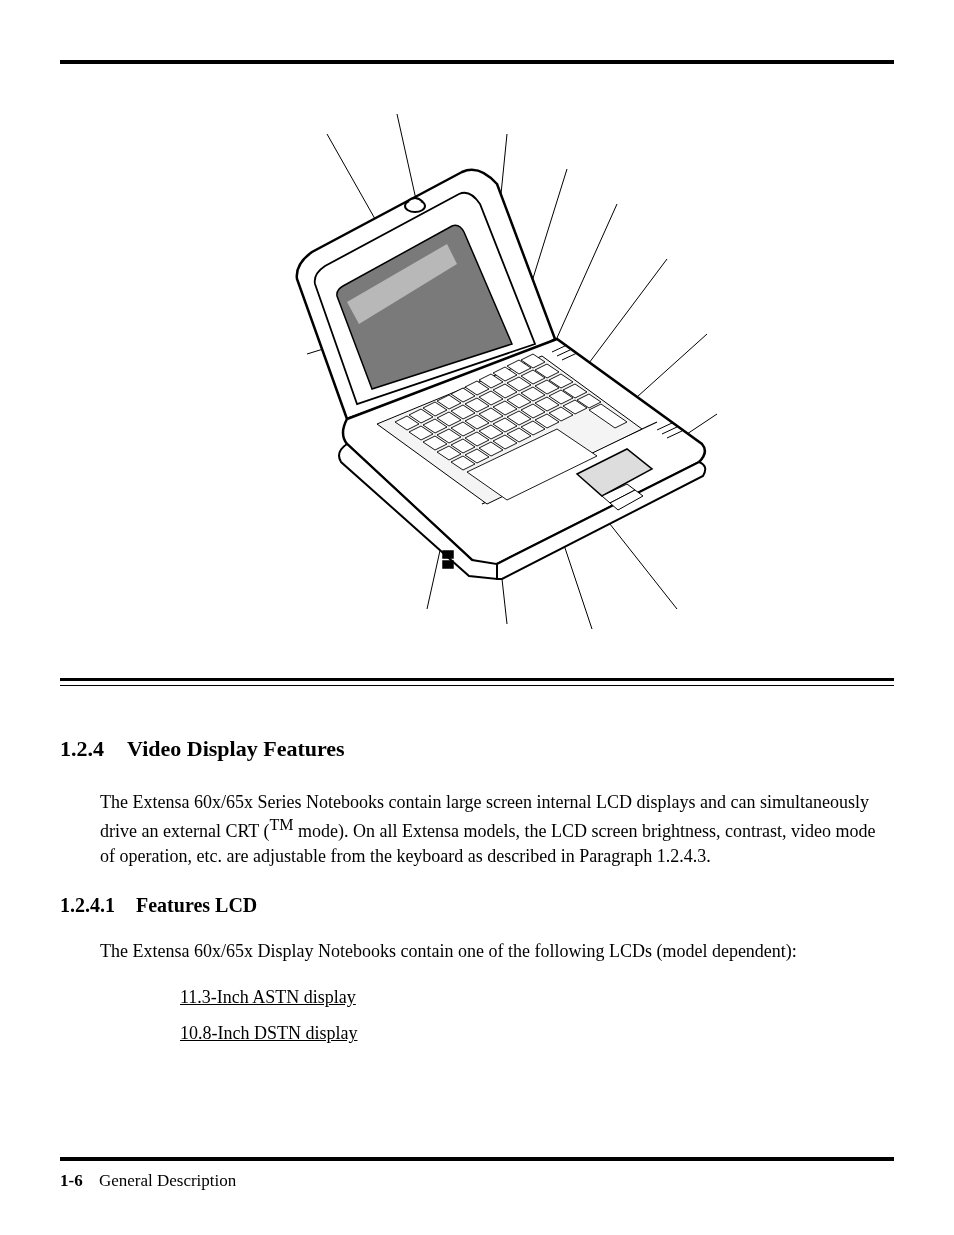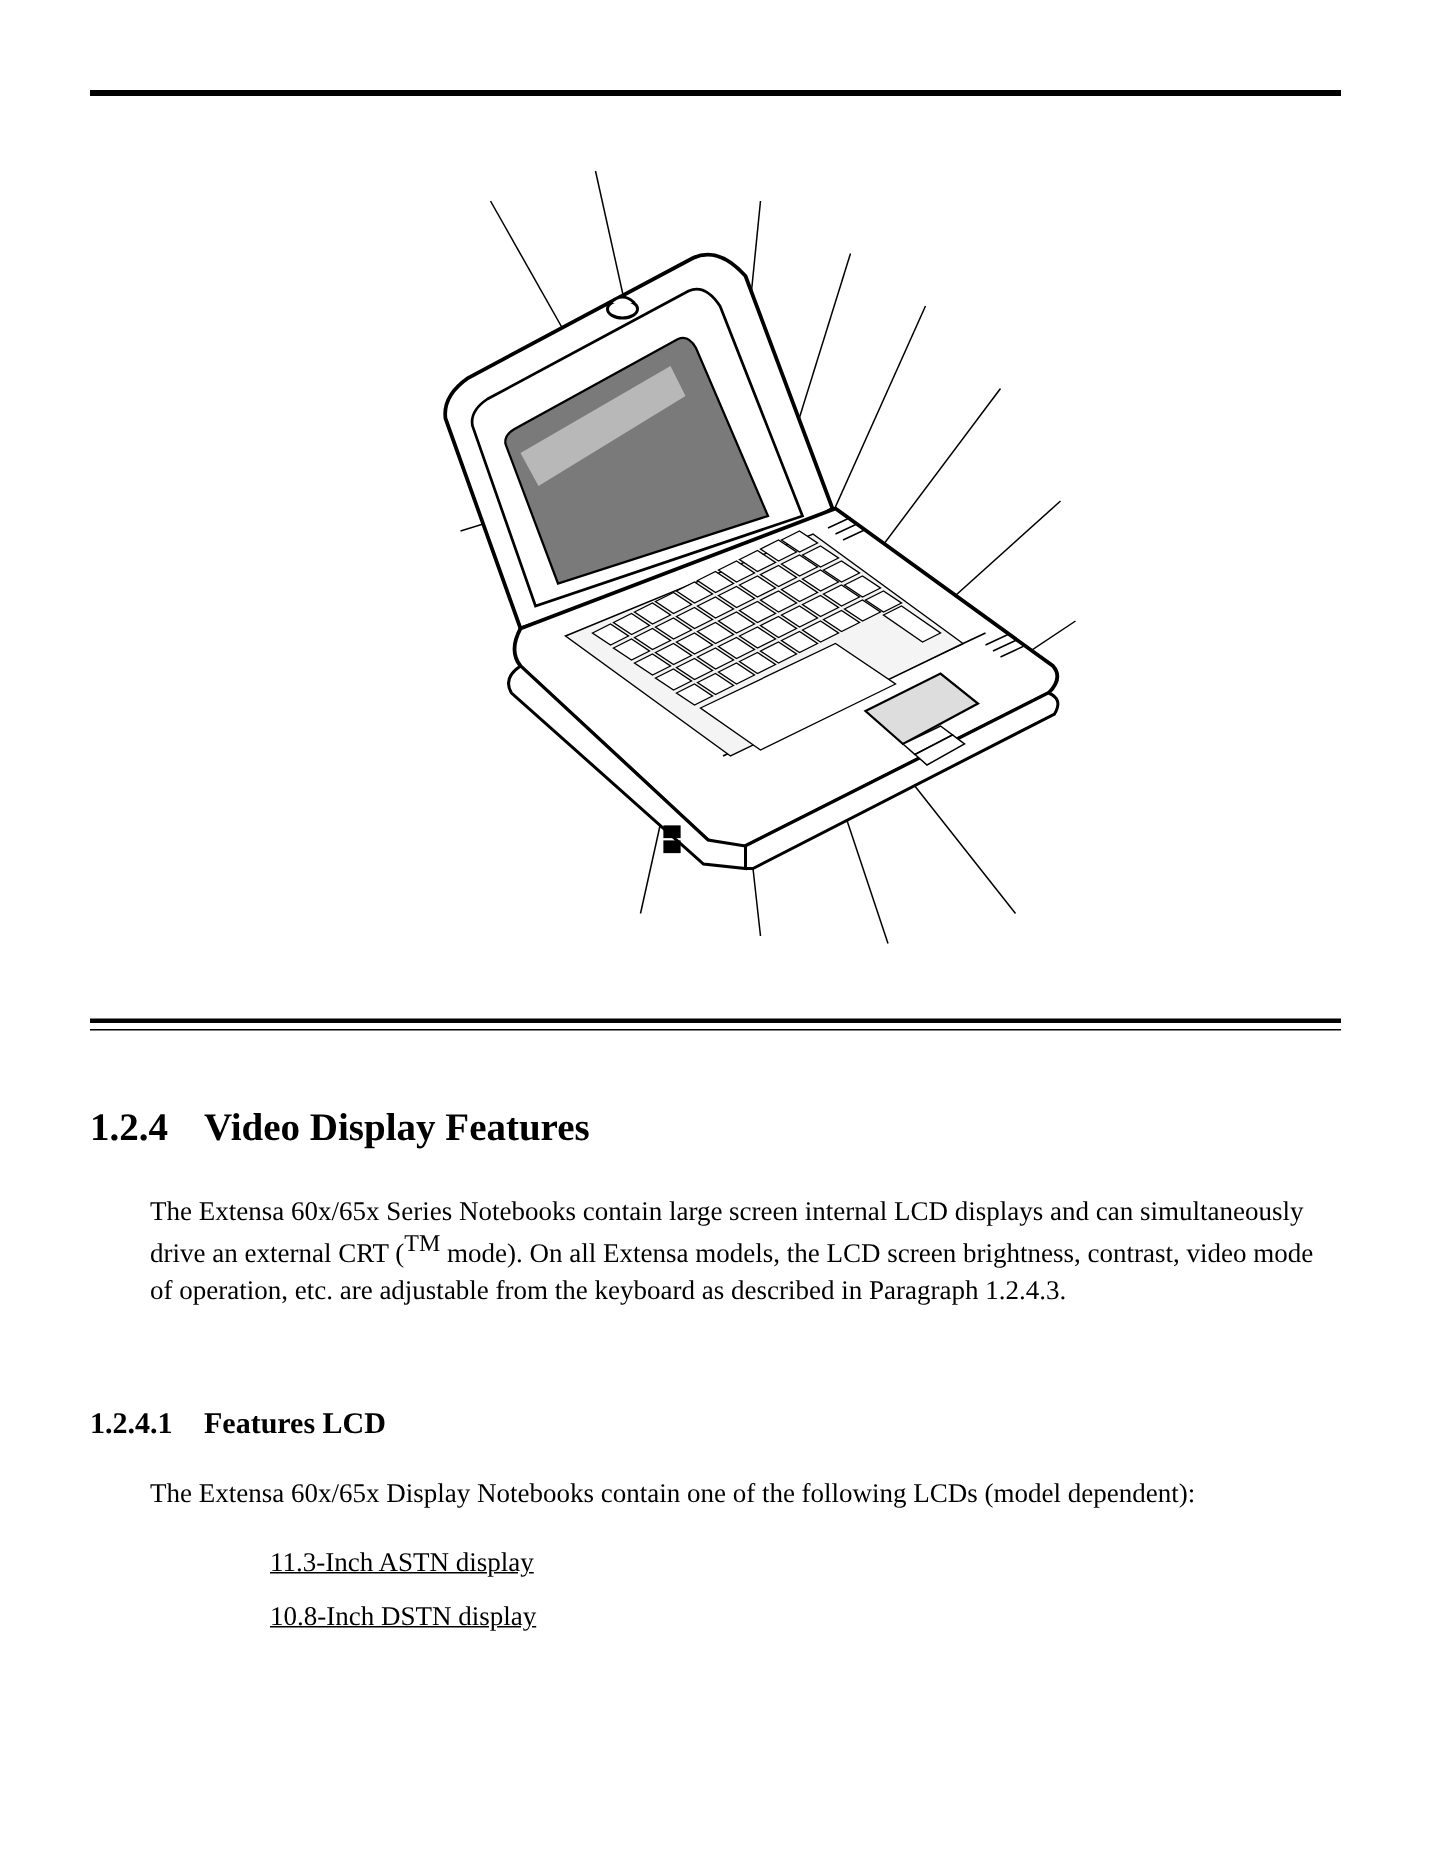--- a/index.html
+++ b/index.html
@@ -31,21 +31,21 @@
     display: inline-block;
   }
   .double-rule {
     border-top: 3px solid #000;
     border-bottom: 1px solid #000;
     height: 4px;
     margin: 10px 0 50px 0;
   }
   h2.section-heading {
     font-weight: bold;
-    font-size: 26px;
+    font-size: 22px;
     margin: 0 0 28px 0;
   }
   h2.section-heading .num {
     display: inline-block;
     margin-right: 18px;
   }
   .body-text {
     font-size: 18px;
     line-height: 1.35;
     margin: 0 0 22px 0;
@@ -56,21 +56,20 @@
     vertical-align: super;
   }
   h3.subheading {
     font-weight: bold;
     font-size: 20px;
     margin: 26px 0 22px 0;
   }
   h3.subheading .num {
     display: inline-block;
     margin-right: 16px;
-    margin-top: 40px;
   }
   ul.display-list {
     list-style: none;
     padding: 0 0 0 120px;
     margin: 0;
     text-decoration: underline;
   }
   ul.display-list li {
     font-size: 18px;
     line-height: 1.35;
@@ -246,14 +245,21 @@
     <span>Features LCD</span>
   </h3>
 
   <p class="body-text">The Extensa 60x/65x Display Notebooks contain one of the following LCDs (model dependent):</p>
 
   <ul class="display-list">
     <li>11.3-Inch ASTN display</li>
     <li>10.8-Inch DSTN display</li>
   </ul>
 
+  <div class="footer">
+    <hr class="footer-rule">
+    <div class="footer-text">
+      <span class="pn">1-6</span>
+      <span>General Description</span>
+    </div>
+  </div>
 
 </div>
 
 </body></html>

